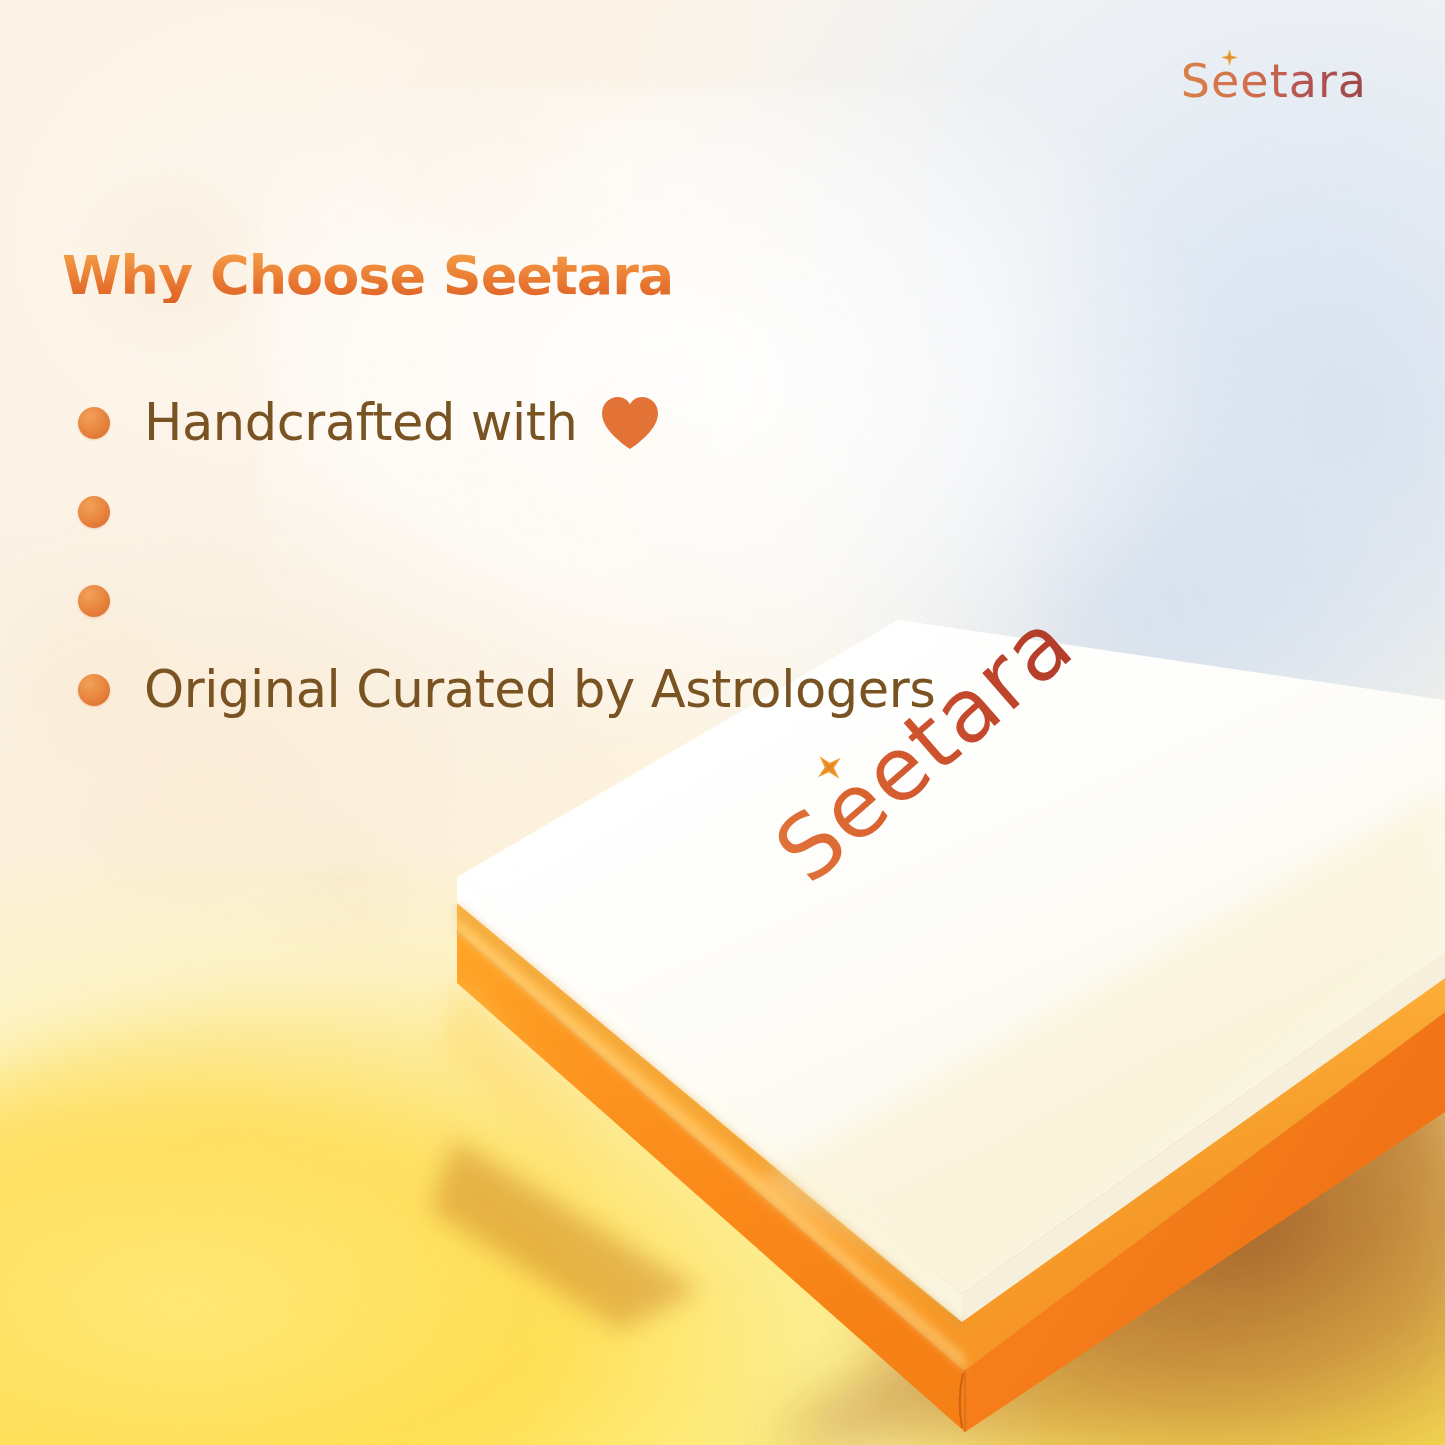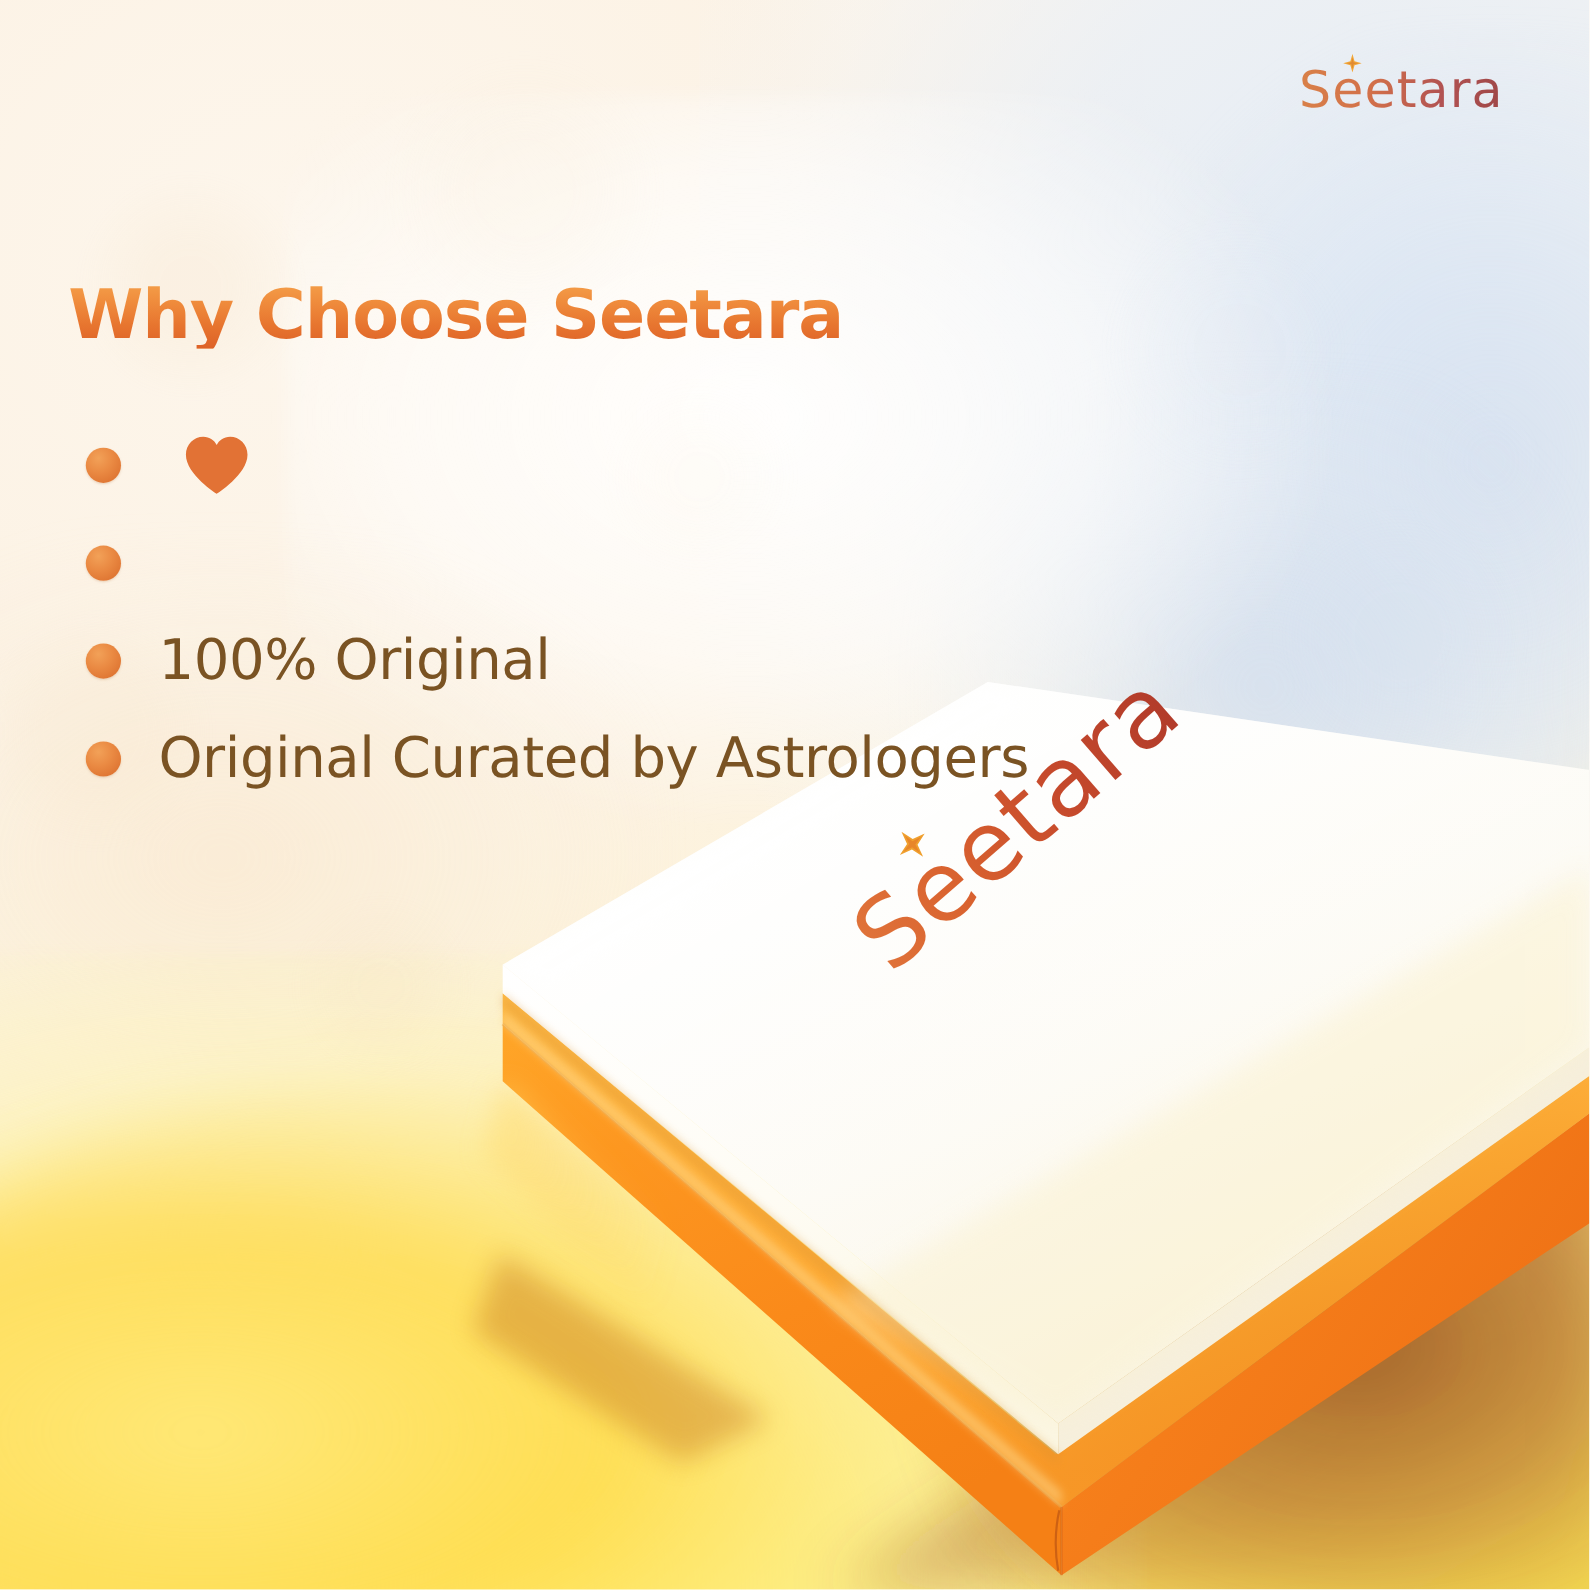--- a/index.html
+++ b/index.html
@@ -174,21 +174,21 @@
     pointer-events: none;
   }
 
   
   .headline {
     position: absolute;
     left: 62px;
     top: 212px;
     font-family: "DejaVu Sans", sans-serif;
     font-weight: 700;
-    font-size: 62px;
+    font-size: 54px;
     letter-spacing: -1.0px;
     line-height: 1.02;
     white-space: nowrap;
     background: linear-gradient(180deg, #f5a24b 0%, #ef8b3c 34%, #e7752f 66%, #dd6127 100%);
     -webkit-background-clip: text;
     background-clip: text;
     color: transparent;
     z-index: 6;
   }
 
@@ -411,30 +411,30 @@
       <path d="M20 0 L24.5 15.5 L40 20 L24.5 24.5 L20 40 L15.5 24.5 L0 20 L15.5 15.5 Z" fill="#F2A83A"></path>
       <path d="M20 7 L22.4 17.6 L33 20 L22.4 22.4 L20 33 L17.6 22.4 L7 20 L17.6 17.6 Z" fill="#E08A33"></path>
     </svg>
   </div>
 
   <h1 class="headline">Why Choose Seetara</h1>
 
   <ul class="bullets" style="list-style:none;margin:0;padding:0;">
     <li class="bullet-row">
       <span class="bullet-dot"></span>
+      <span class="bullet-text">Handcrafted with</span>
       <svg class="heart-icon" width="62" height="56" viewBox="0 0 62 56">
         <path d="M31 54 C31 54 3 36.5 3 18.5 C3 8.8 10.4 2 18.8 2 C24.6 2 29.1 5.3 31 9.6 C32.9 5.3 37.4 2 43.2 2 C51.6 2 59 8.8 59 18.5 C59 36.5 31 54 31 54 Z" fill="#E27235"></path>
       </svg>
     </li>
     <li class="bullet-row">
       <span class="bullet-dot"></span>
     </li>
     <li class="bullet-row">
       <span class="bullet-dot"></span>
-      <span class="bullet-text">100% Original</span>
     </li>
     <li class="bullet-row">
       <span class="bullet-dot"></span>
       <span class="bullet-text">Original Curated by Astrologers</span>
     </li>
   </ul>
 
 </div>
 
 </body></html>

